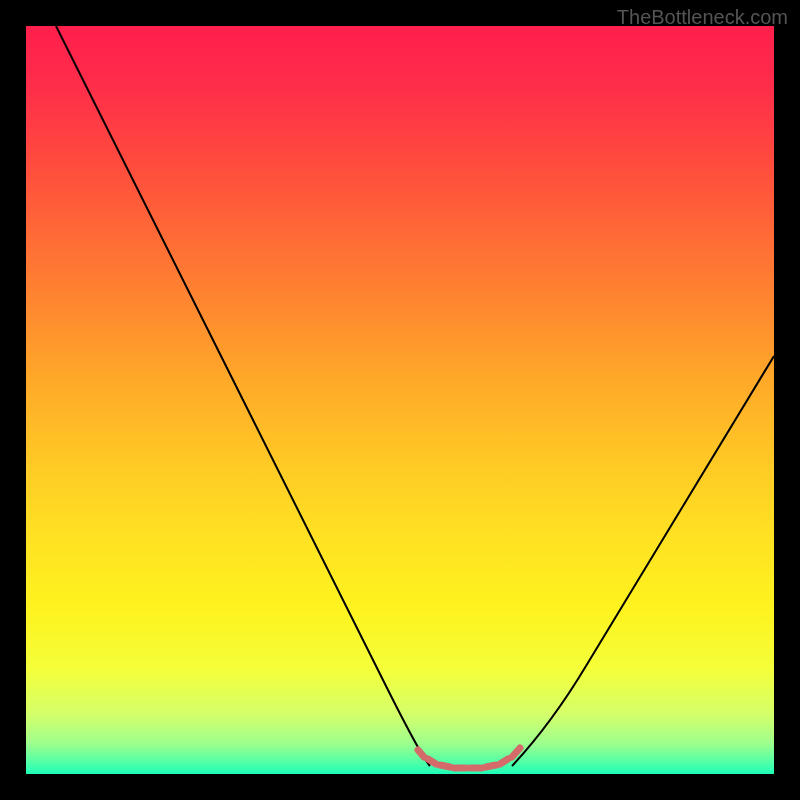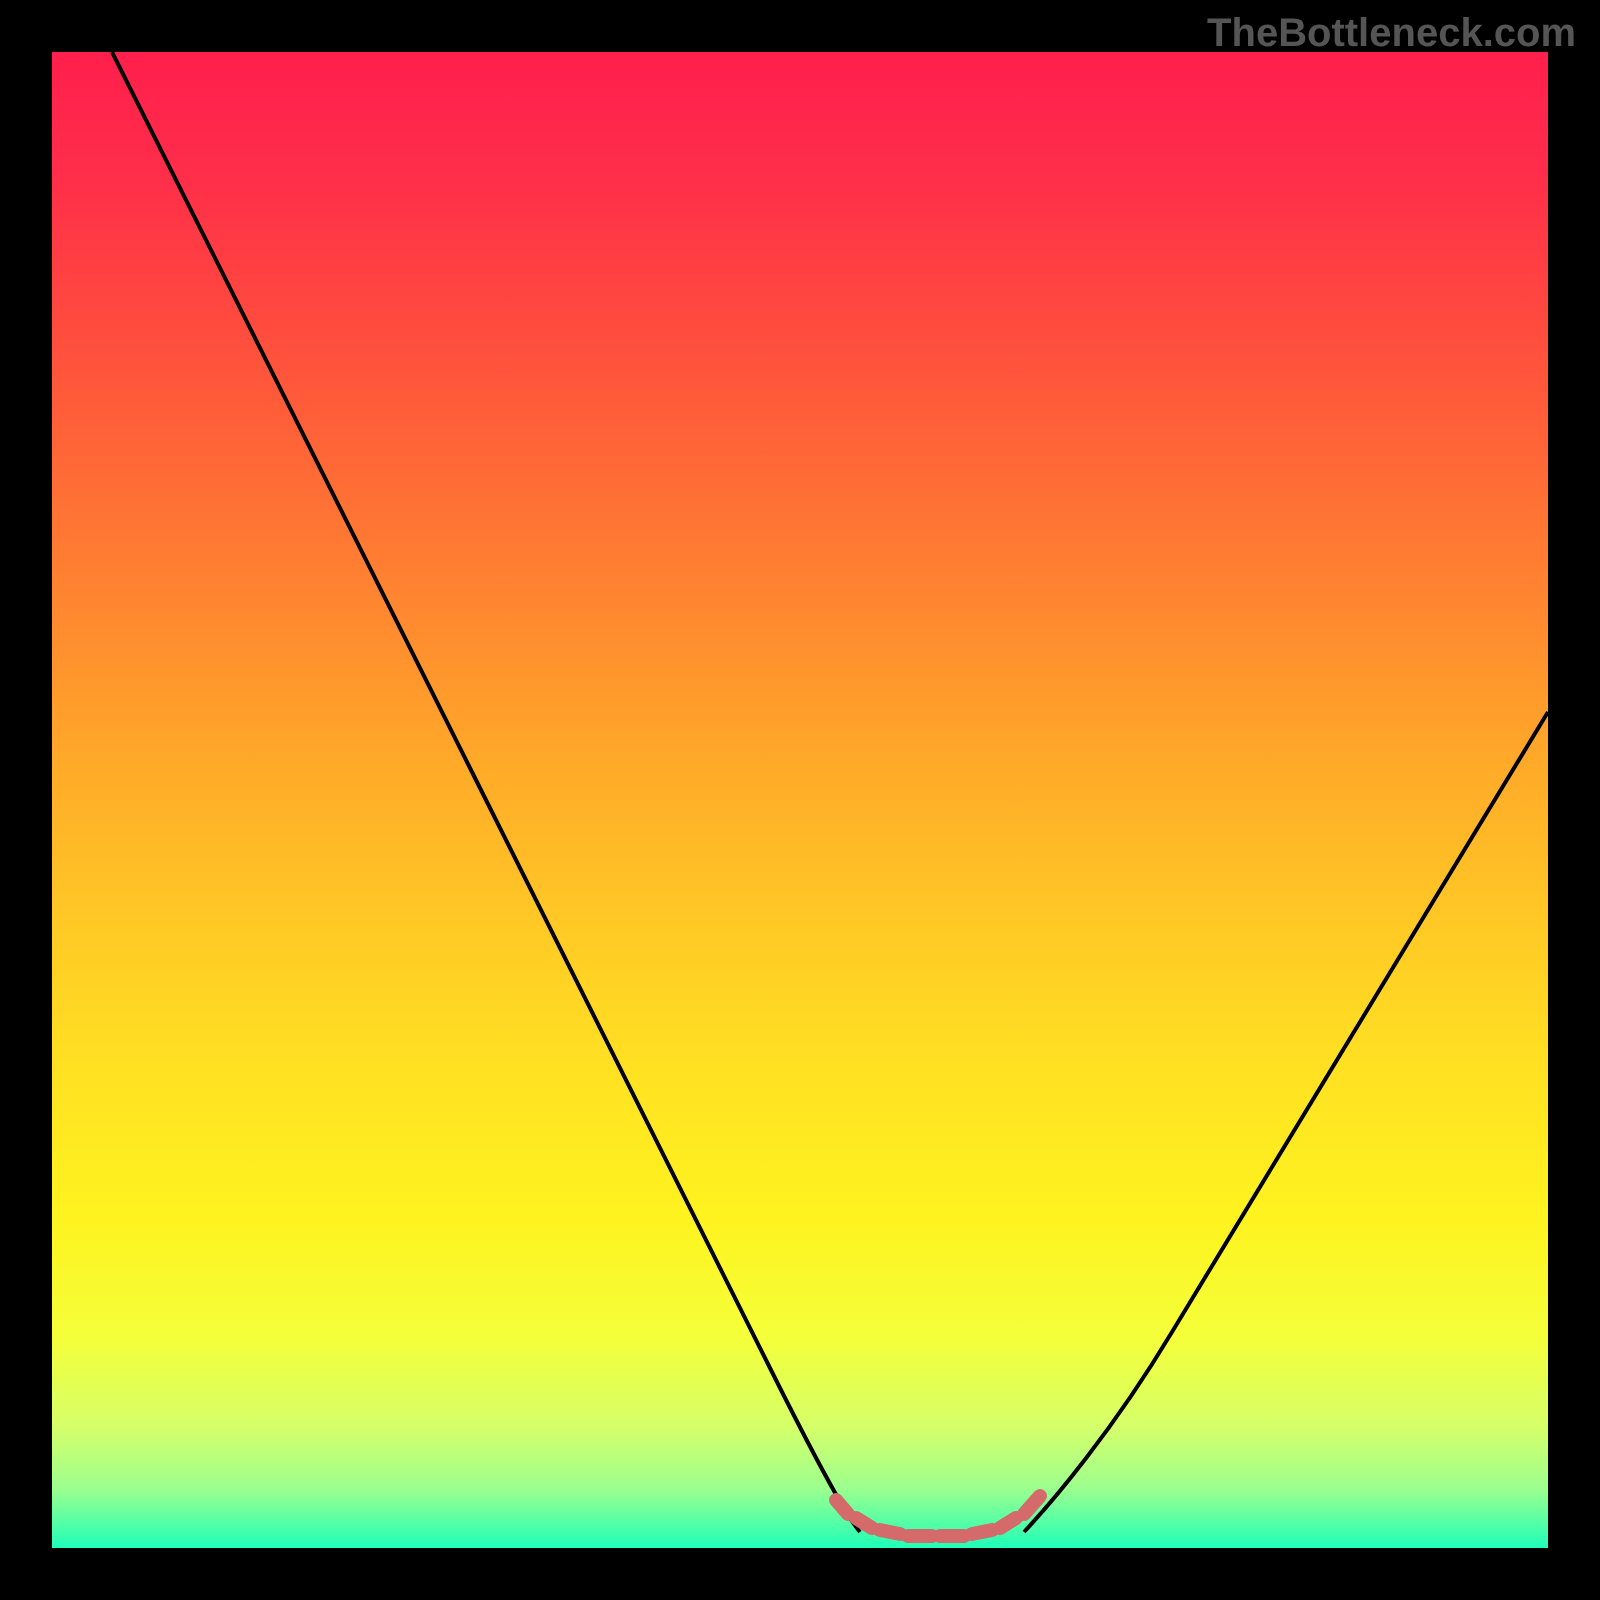--- a/index.html
+++ b/index.html
@@ -10,21 +10,21 @@
     position: relative;
     overflow: hidden;
     font-family: Arial, sans-serif;
   }
   .watermark {
     position: absolute;
     top: 6px;
     right: 12px;
     color: #555;
     font-size: 20px;
-    font-weight: 700;
+    font-weight: 400;
     z-index: 10;
   }
   .plot-frame {
     position: absolute;
     left: 26px;
     top: 26px;
     width: 748px;
     height: 748px;
     background: #000;
     overflow: hidden;

